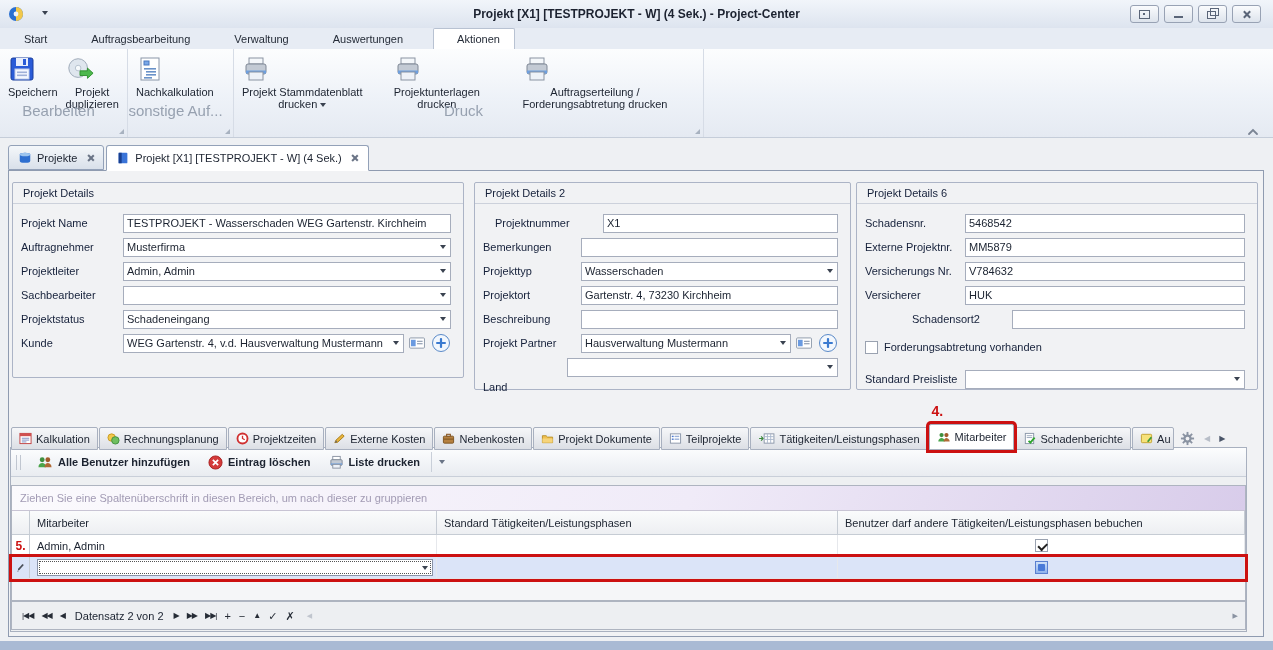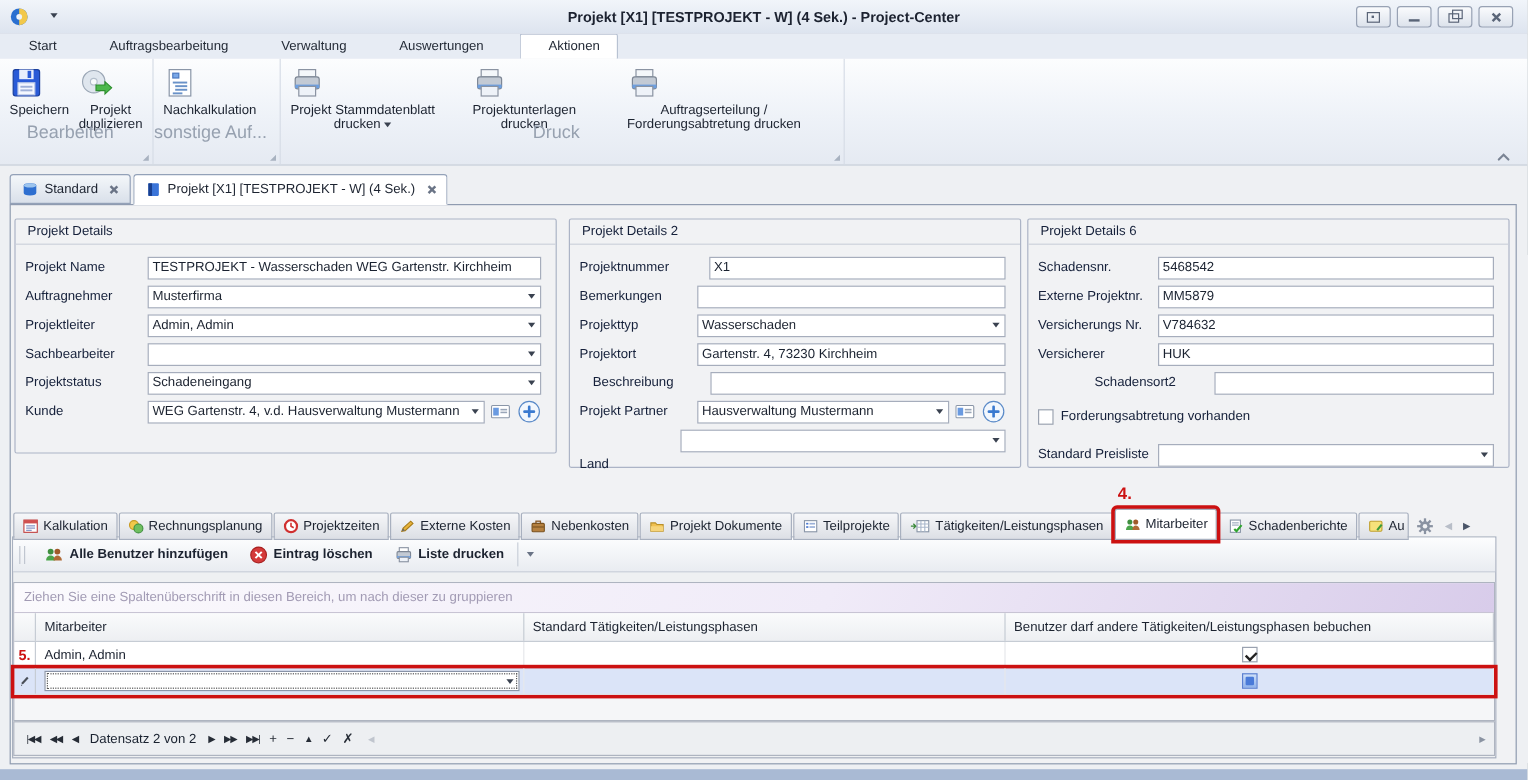--- a/index.html
+++ b/index.html
@@ -261,21 +261,21 @@
   </span>
 
   <div class="dtabs">
     <div class="dtab">
       <span class="ic">
         <svg width="14" height="14" viewBox="0 0 16 16">
             <path d="M2 4 Q2 2 8 2 Q14 2 14 4 L14 11 Q14 13.5 8 13.5 Q2 13.5 2 11 Z" fill="#2e6fd0"></path>
             <ellipse cx="8" cy="4" rx="6" ry="2" fill="#9cc4ee"></ellipse>
           </svg>
       </span>
-      <span>Standard</span>
+      <span>Projekte</span>
       <span class="xicon"></span>
     </div>
     <div class="dtab active">
       <span class="ic">
         <svg width="14" height="14" viewBox="0 0 16 16">
             <rect x="3" y="2" width="10" height="12" rx="1" fill="#3a74d8"></rect>
             <rect x="3" y="2" width="3.5" height="12" fill="#183f90"></rect>
           </svg>
       </span>
       <span>Projekt [X1] [TESTPROJEKT - W] (4 Sek.)</span>
@@ -352,42 +352,42 @@
             </svg>
         </span>
       </div>
     </div>
   </div>
 
   <div class="gb" style="left:474px;top:182px;width:377px;height:208px;">
     <div class="gb-cap">Projekt Details 2</div>
     <div class="gb-body">
       <div class="frow">
-          <span class="flabel" style="width:108px;">Projektnummer</span>
+          <span class="flabel" style="width:108px;margin-left:12px;">Projektnummer</span>
         <input class="txt" value="X1" style="">
       </div>
       <div class="frow">
           <span class="flabel" style="width:98px;">Bemerkungen</span>
         <input class="txt" value="" style="">
       </div>
       <div class="frow">
           <span class="flabel" style="width:98px;">Projekttyp</span>
         <div class="dd">
             <span class="ddval">Wasserschaden</span>
             <span class="arr">
               <span class="caret-down"></span>
             </span>
           </div>
       </div>
       <div class="frow">
           <span class="flabel" style="width:98px;">Projektort</span>
         <input class="txt" value="Gartenstr. 4, 73230 Kirchheim" style="">
       </div>
       <div class="frow">
-          <span class="flabel" style="width:98px;margin-left:11px;">Beschreibung</span>
+          <span class="flabel" style="width:98px;">Beschreibung</span>
         <input class="txt" value="" style="">
       </div>
       <div class="frow">
           <span class="flabel" style="width:98px;">Projekt Partner</span>
         <div class="dd">
             <span class="ddval">Hausverwaltung Mustermann</span>
             <span class="arr">
               <span class="caret-down"></span>
             </span>
           </div>

